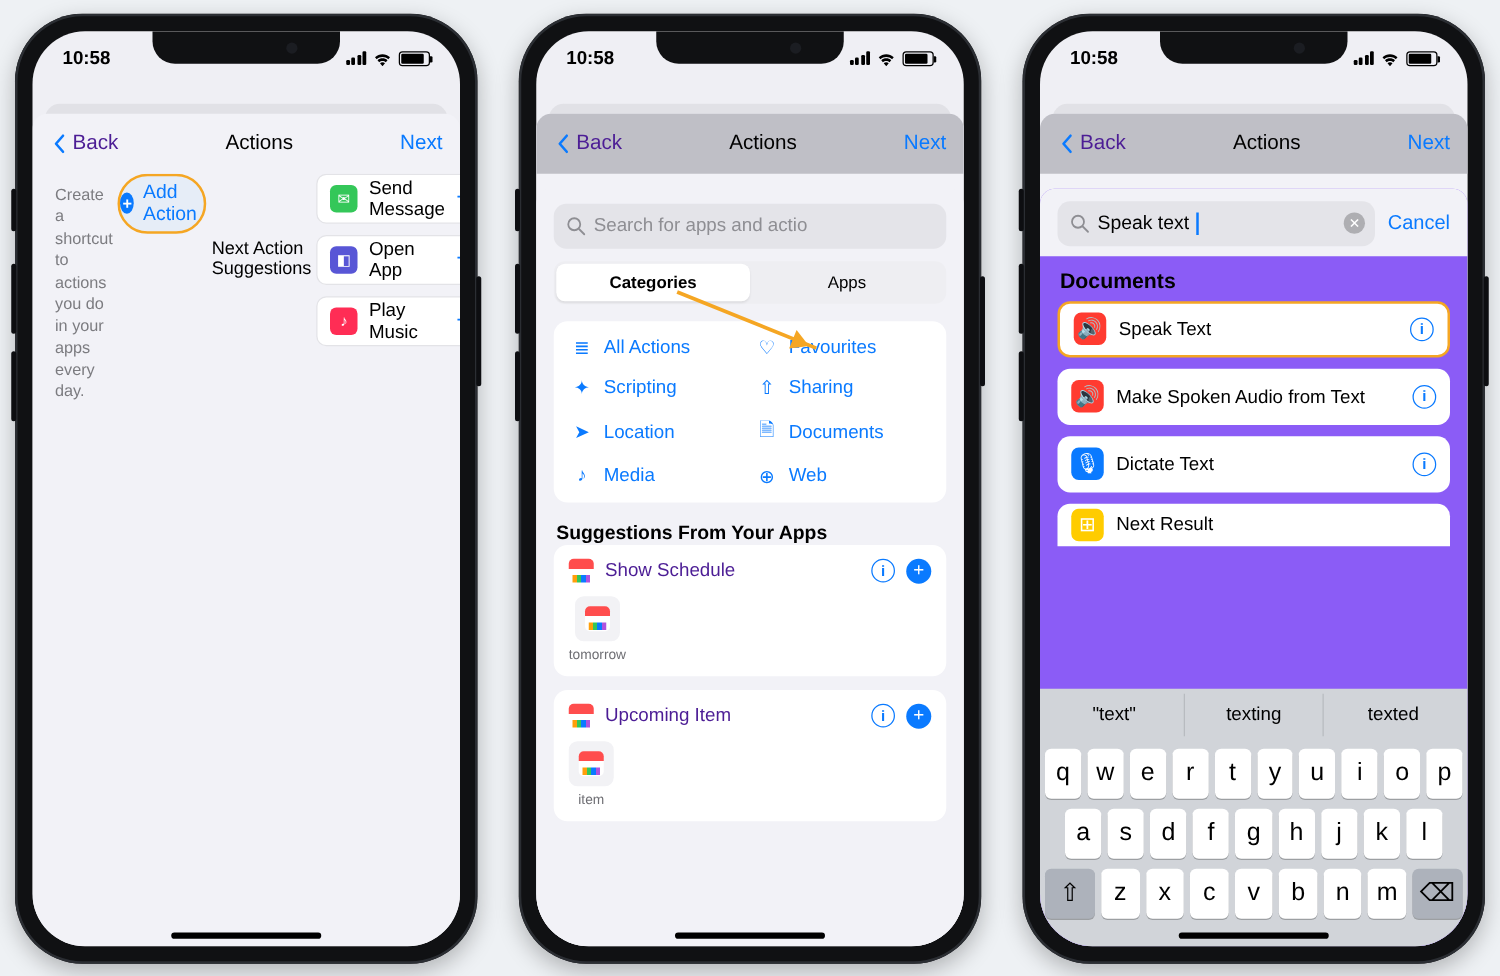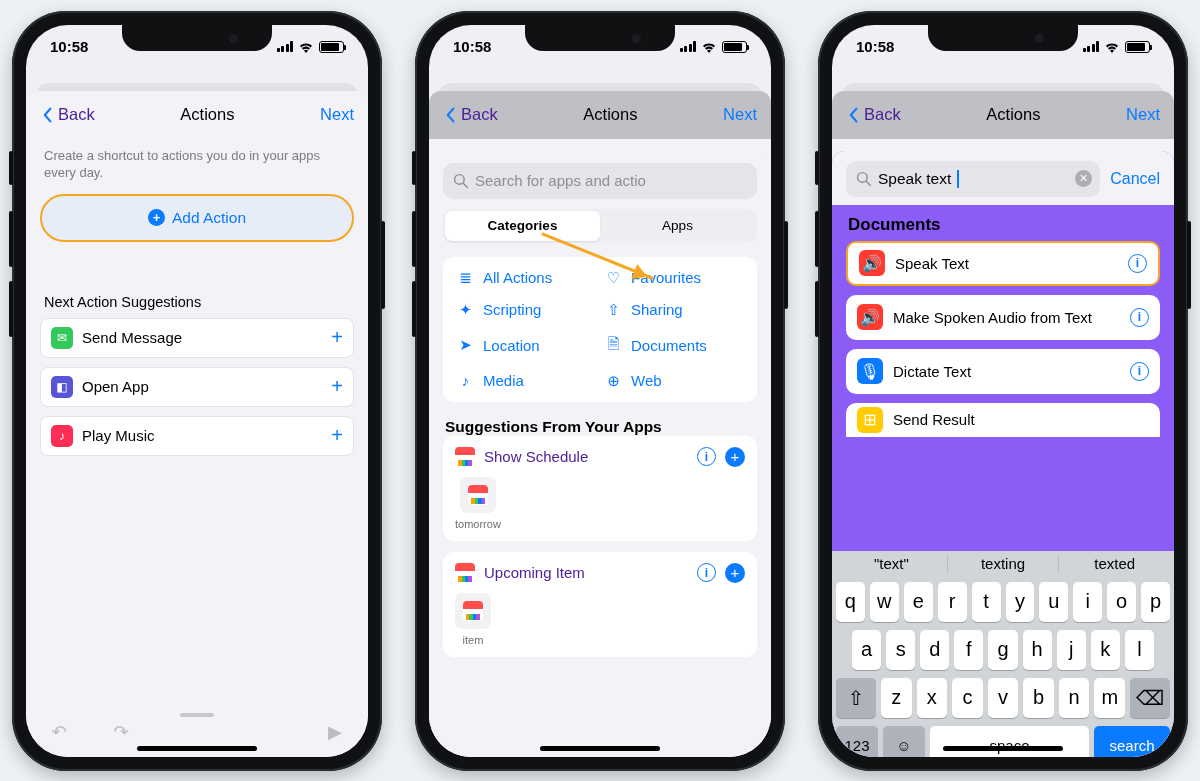--- a/index.html
+++ b/index.html
@@ -27,21 +27,21 @@
   .batt i { display: block; margin: 1px; height: calc(100% - 2px); width: 80%; background: #000; border-radius: 1px; }
   
   .sheet-under { position: absolute; top: 58px; left: 10px; right: 10px; height: 40px; background: #e1e1e6; border-radius: 12px 12px 0 0; }
   .sheet { position: absolute; top: 66px; left: 0; right: 0; bottom: 0; background: #f2f2f7; border-radius: 12px 12px 0 0; display: flex; flex-direction: column; }
   .nav { height: 48px; display: flex; align-items: center; justify-content: space-between; padding: 0 14px; font-size: 16.5px;}
   .nav .back { color: #4c1d95; display: flex; align-items: center; gap: 2px; cursor:pointer;}
   .nav .title { font-weight: 400; color: #000; }
   .nav .next { color: #0a7aff; cursor:pointer;}
   .nav.dim { background: #bfbfc6; border-radius: 12px 12px 0 0; }
   
-  .body { flex: 1; overflow: hidden; padding: 0 14px; display:flex; flex-direction:column;}
+  .body { flex: 1; overflow: hidden; padding: 0 14px; display:flex; flex-direction:row;}
   .hint { font-size: 13px; color: #7c7c80; padding: 8px 4px 12px; line-height: 1.35; }
   .add-action { background: #e6edf7; border: 2.5px solid #f5a623; border-radius: 26px; height: 48px; display: flex; align-items: center; justify-content: center; gap: 7px; color: #0a7aff; font-size: 15.5px; font-weight: 500; cursor:pointer;}
   .add-action .plus-circ{width:17px;height:17px;border-radius:50%;background:#0a7aff;color:#fff;display:flex;align-items:center;justify-content:center;font-size:13px;font-weight:700;line-height:1;}
   .sect-head { font-size: 14.5px; color: #000; padding: 52px 4px 8px; }
   .sug-list { display: flex; flex-direction: column; gap: 9px; }
   .sug-item { background: #fff; border: 1px solid #e3e3e7; border-radius: 8px; height: 40px; display: flex; align-items: center; padding: 0 10px; gap: 9px; cursor:pointer;}
   .sug-item .lbl { flex: 1; font-size: 15px; color: #000; }
   .sug-item .plus { color: #0a7aff; font-size: 20px; font-weight:400;}
   .app-ic { width: 22px; height: 22px; border-radius: 5px; display:flex; align-items:center; justify-content:center; color:#fff; font-size:12px;}
   .ic-msg{background:#34c759}.ic-shortcuts{background:#5856d6}.ic-music{background:#ff2d55}
@@ -367,21 +367,21 @@
             <span class="lbl">Make Spoken Audio from Text</span>
             <span class="info">i</span>
           </div>
           <div class="res-item">
             <div class="res-ic ri-blue">🎙</div>
             <span class="lbl">Dictate Text</span>
             <span class="info">i</span>
           </div>
           <div class="res-item" style="height:34px;border-radius:10px 10px 0 0">
             <div class="res-ic ri-yel">⊞</div>
-            <span class="lbl">Send Result</span>
+            <span class="lbl">Next Result</span>
           </div>
         </div>
 
         <div class="kbd">
           <div class="pred">
             <div>"text"</div>
             <div>texting</div>
             <div>texted</div>
           </div>
           <div class="krow" id="kr1">
@@ -411,25 +411,19 @@
             <div class="key shift">⇧</div>
           <div class="key">z</div>
               <div class="key">x</div>
               <div class="key">c</div>
               <div class="key">v</div>
               <div class="key">b</div>
               <div class="key">n</div>
               <div class="key">m</div>
               <div class="key del">⌫</div>
             </div>
-          <div class="krow">
-            <div class="key fn wide">123</div>
-            <div class="key fn wide">☺</div>
-            <div class="key space" style="font-size:15px">space</div>
-            <div class="key search">search</div>
-          </div>
 
         </div>
       </div>
     </div>
     <div class="home-ind"></div>
   </div>
 </div>
 
 </body></html>

